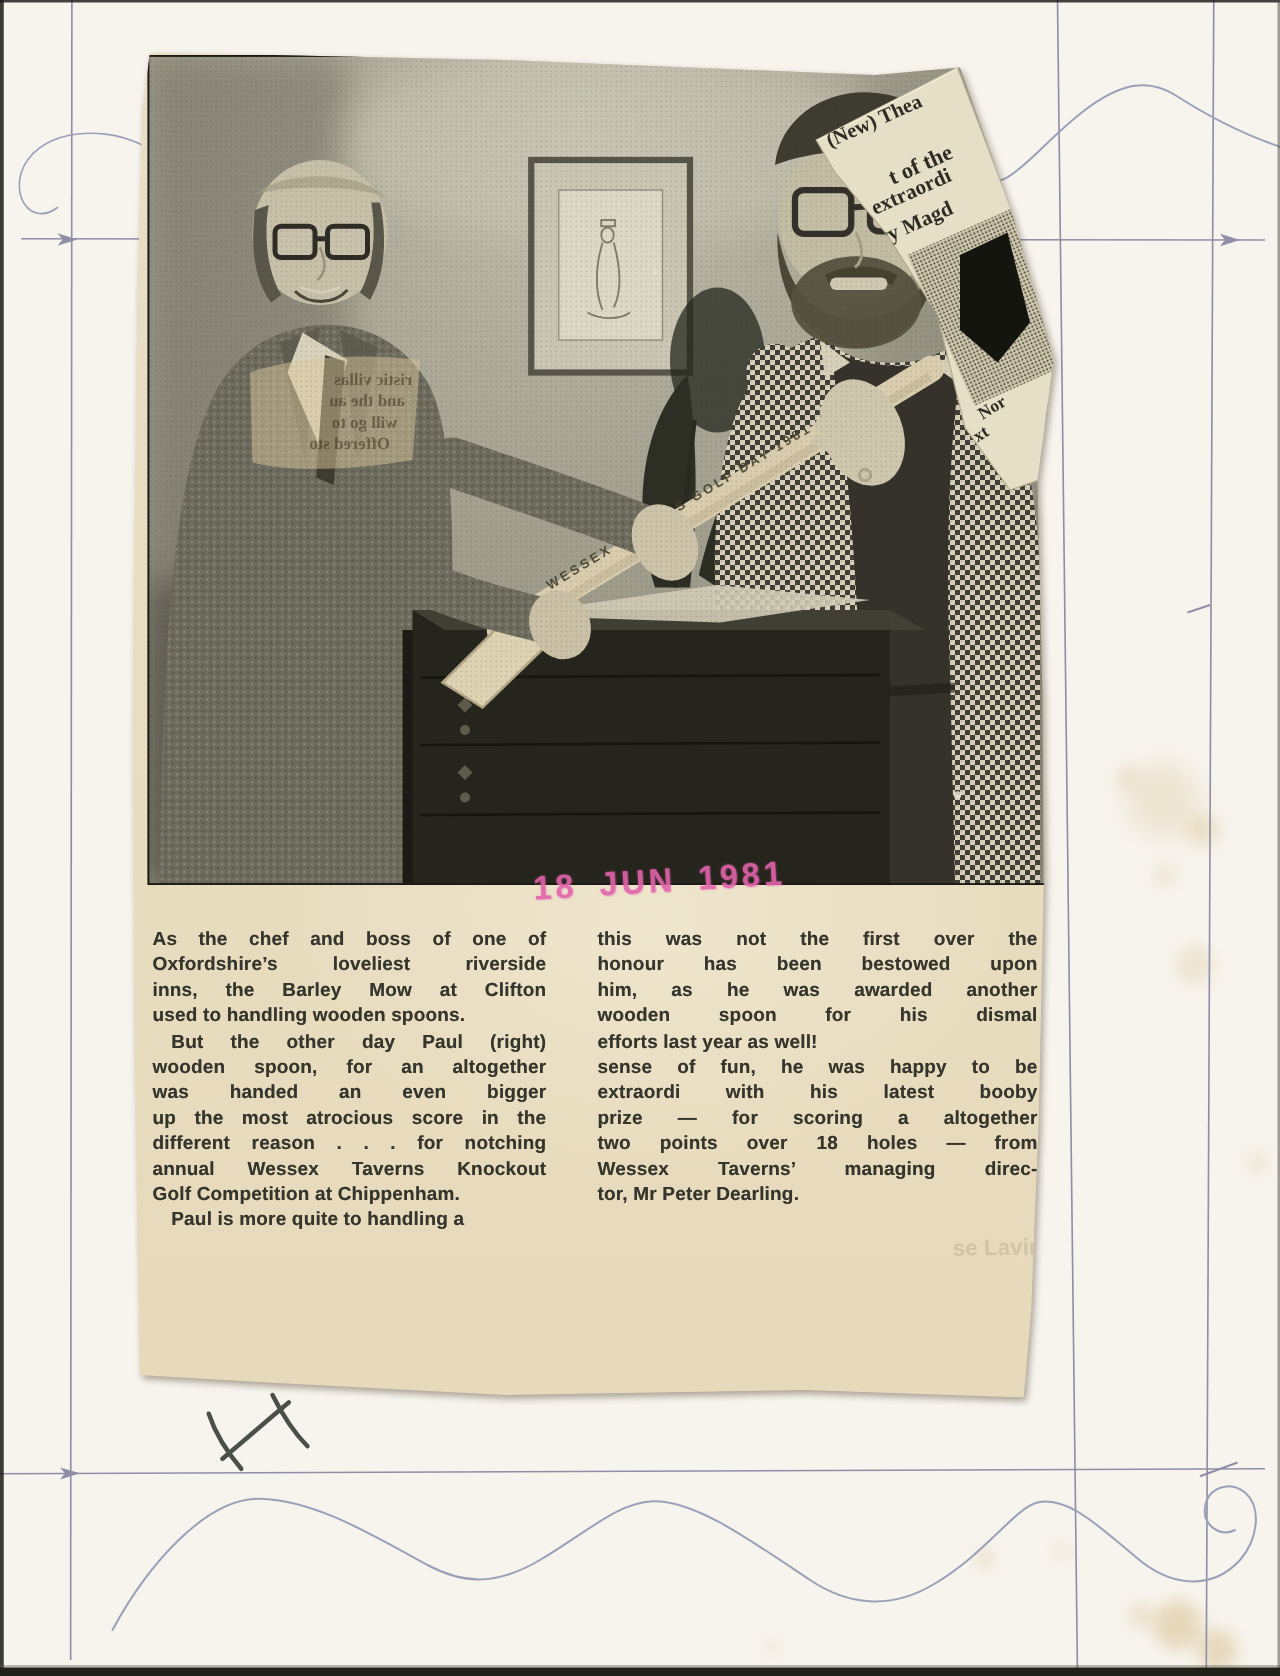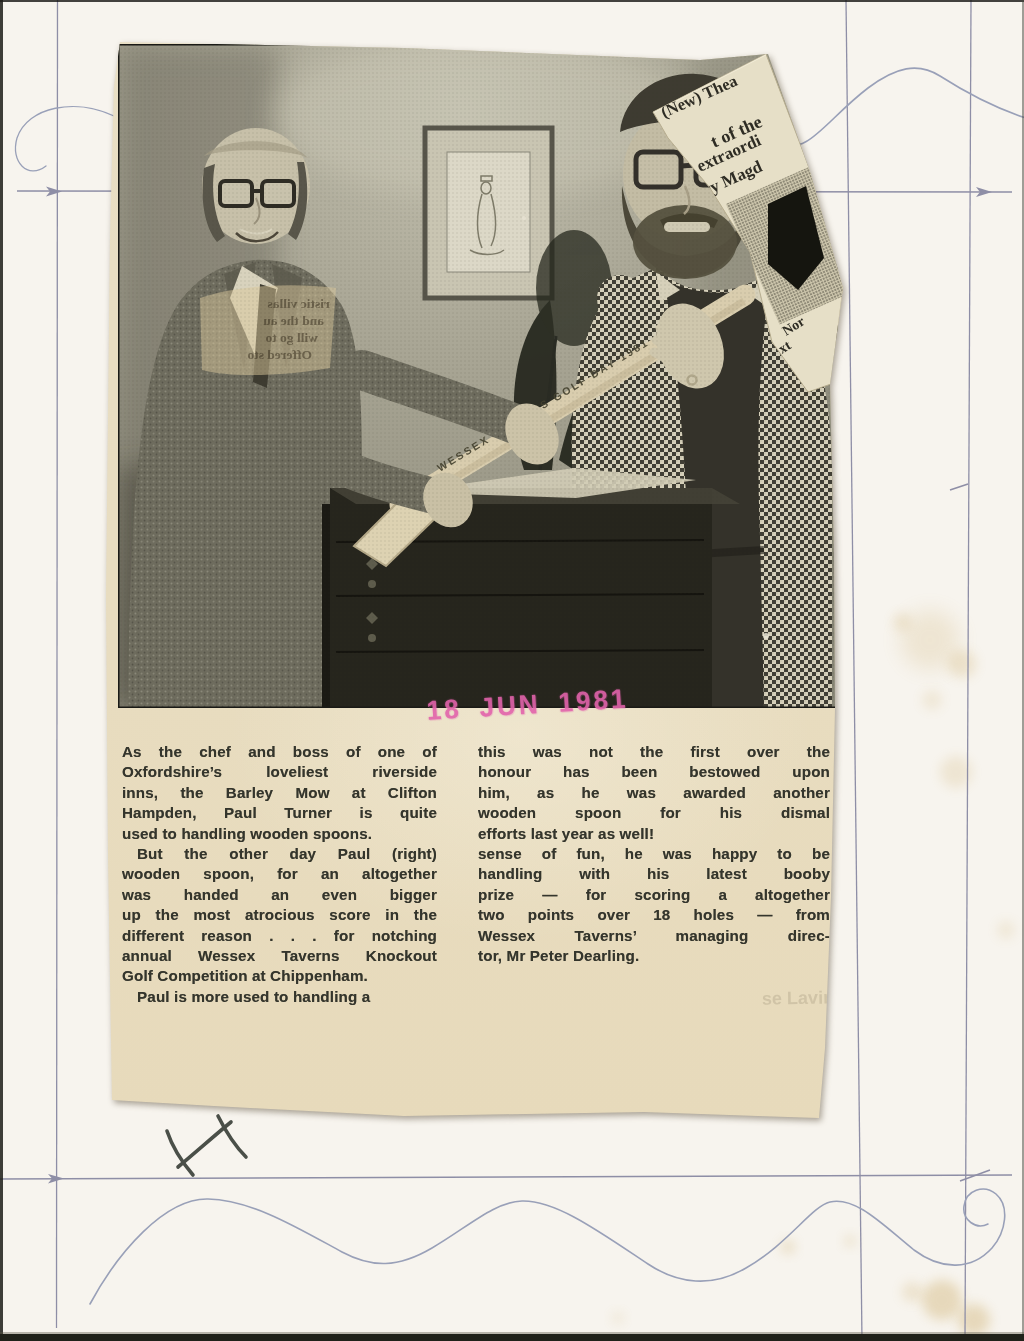--- a/index.html
+++ b/index.html
@@ -270,39 +270,38 @@
           <rect x="644" y="148" width="108" height="132" transform="rotate(-24 680 210)" fill="url(#dither)"></rect>
           <polygon points="664,168 702,150 720,222 694,254 664,228" fill="#15150f"></polygon>
         </g>
       </g>
     </svg>
 
     <div class="col col-left">
       <div class="jline">As the chef and boss of one of</div>
       <div class="jline">Oxfordshire’s loveliest riverside</div>
       <div class="jline">inns, the Barley Mow at Clifton</div>
-      <div class="jline">Hampden, Paul Turner is quite</div>
       <div class="jline end">used to handling wooden spoons.</div>
       <div class="jline indent">But the other day Paul (right)</div>
       <div class="jline">wooden spoon, for an altogether</div>
       <div class="jline">was handed an even bigger</div>
       <div class="jline">up the most atrocious score in the</div>
       <div class="jline">different reason . . . for notching</div>
       <div class="jline">annual Wessex Taverns Knockout</div>
       <div class="jline end">Golf Competition at Chippenham.</div>
-      <div class="jline indent end">Paul is more used to handling a</div>
+      <div class="jline indent end">Paul is more quite to handling a</div>
     </div>
     <div class="col col-right">
       <div class="jline">this was not the first over the</div>
       <div class="jline">honour has been bestowed upon</div>
       <div class="jline">him, as he was awarded another</div>
       <div class="jline">wooden spoon for his dismal</div>
       <div class="jline end">efforts last year as well!</div>
       <div class="jline">sense of fun, he was happy to be</div>
-      <div class="jline">handling with his latest booby</div>
+      <div class="jline">extraordi with his latest booby</div>
       <div class="jline">prize — for scoring a altogether</div>
       <div class="jline">two points over 18 holes — from</div>
       <div class="jline">Wessex Taverns’ managing direc-</div>
       <div class="jline end">tor, Mr Peter Dearling.</div>
     </div>
 
     <div class="ghost-caption">se Lavin,</div>
 
     <div class="stamp">18 JUN 1981</div>
    </div>

